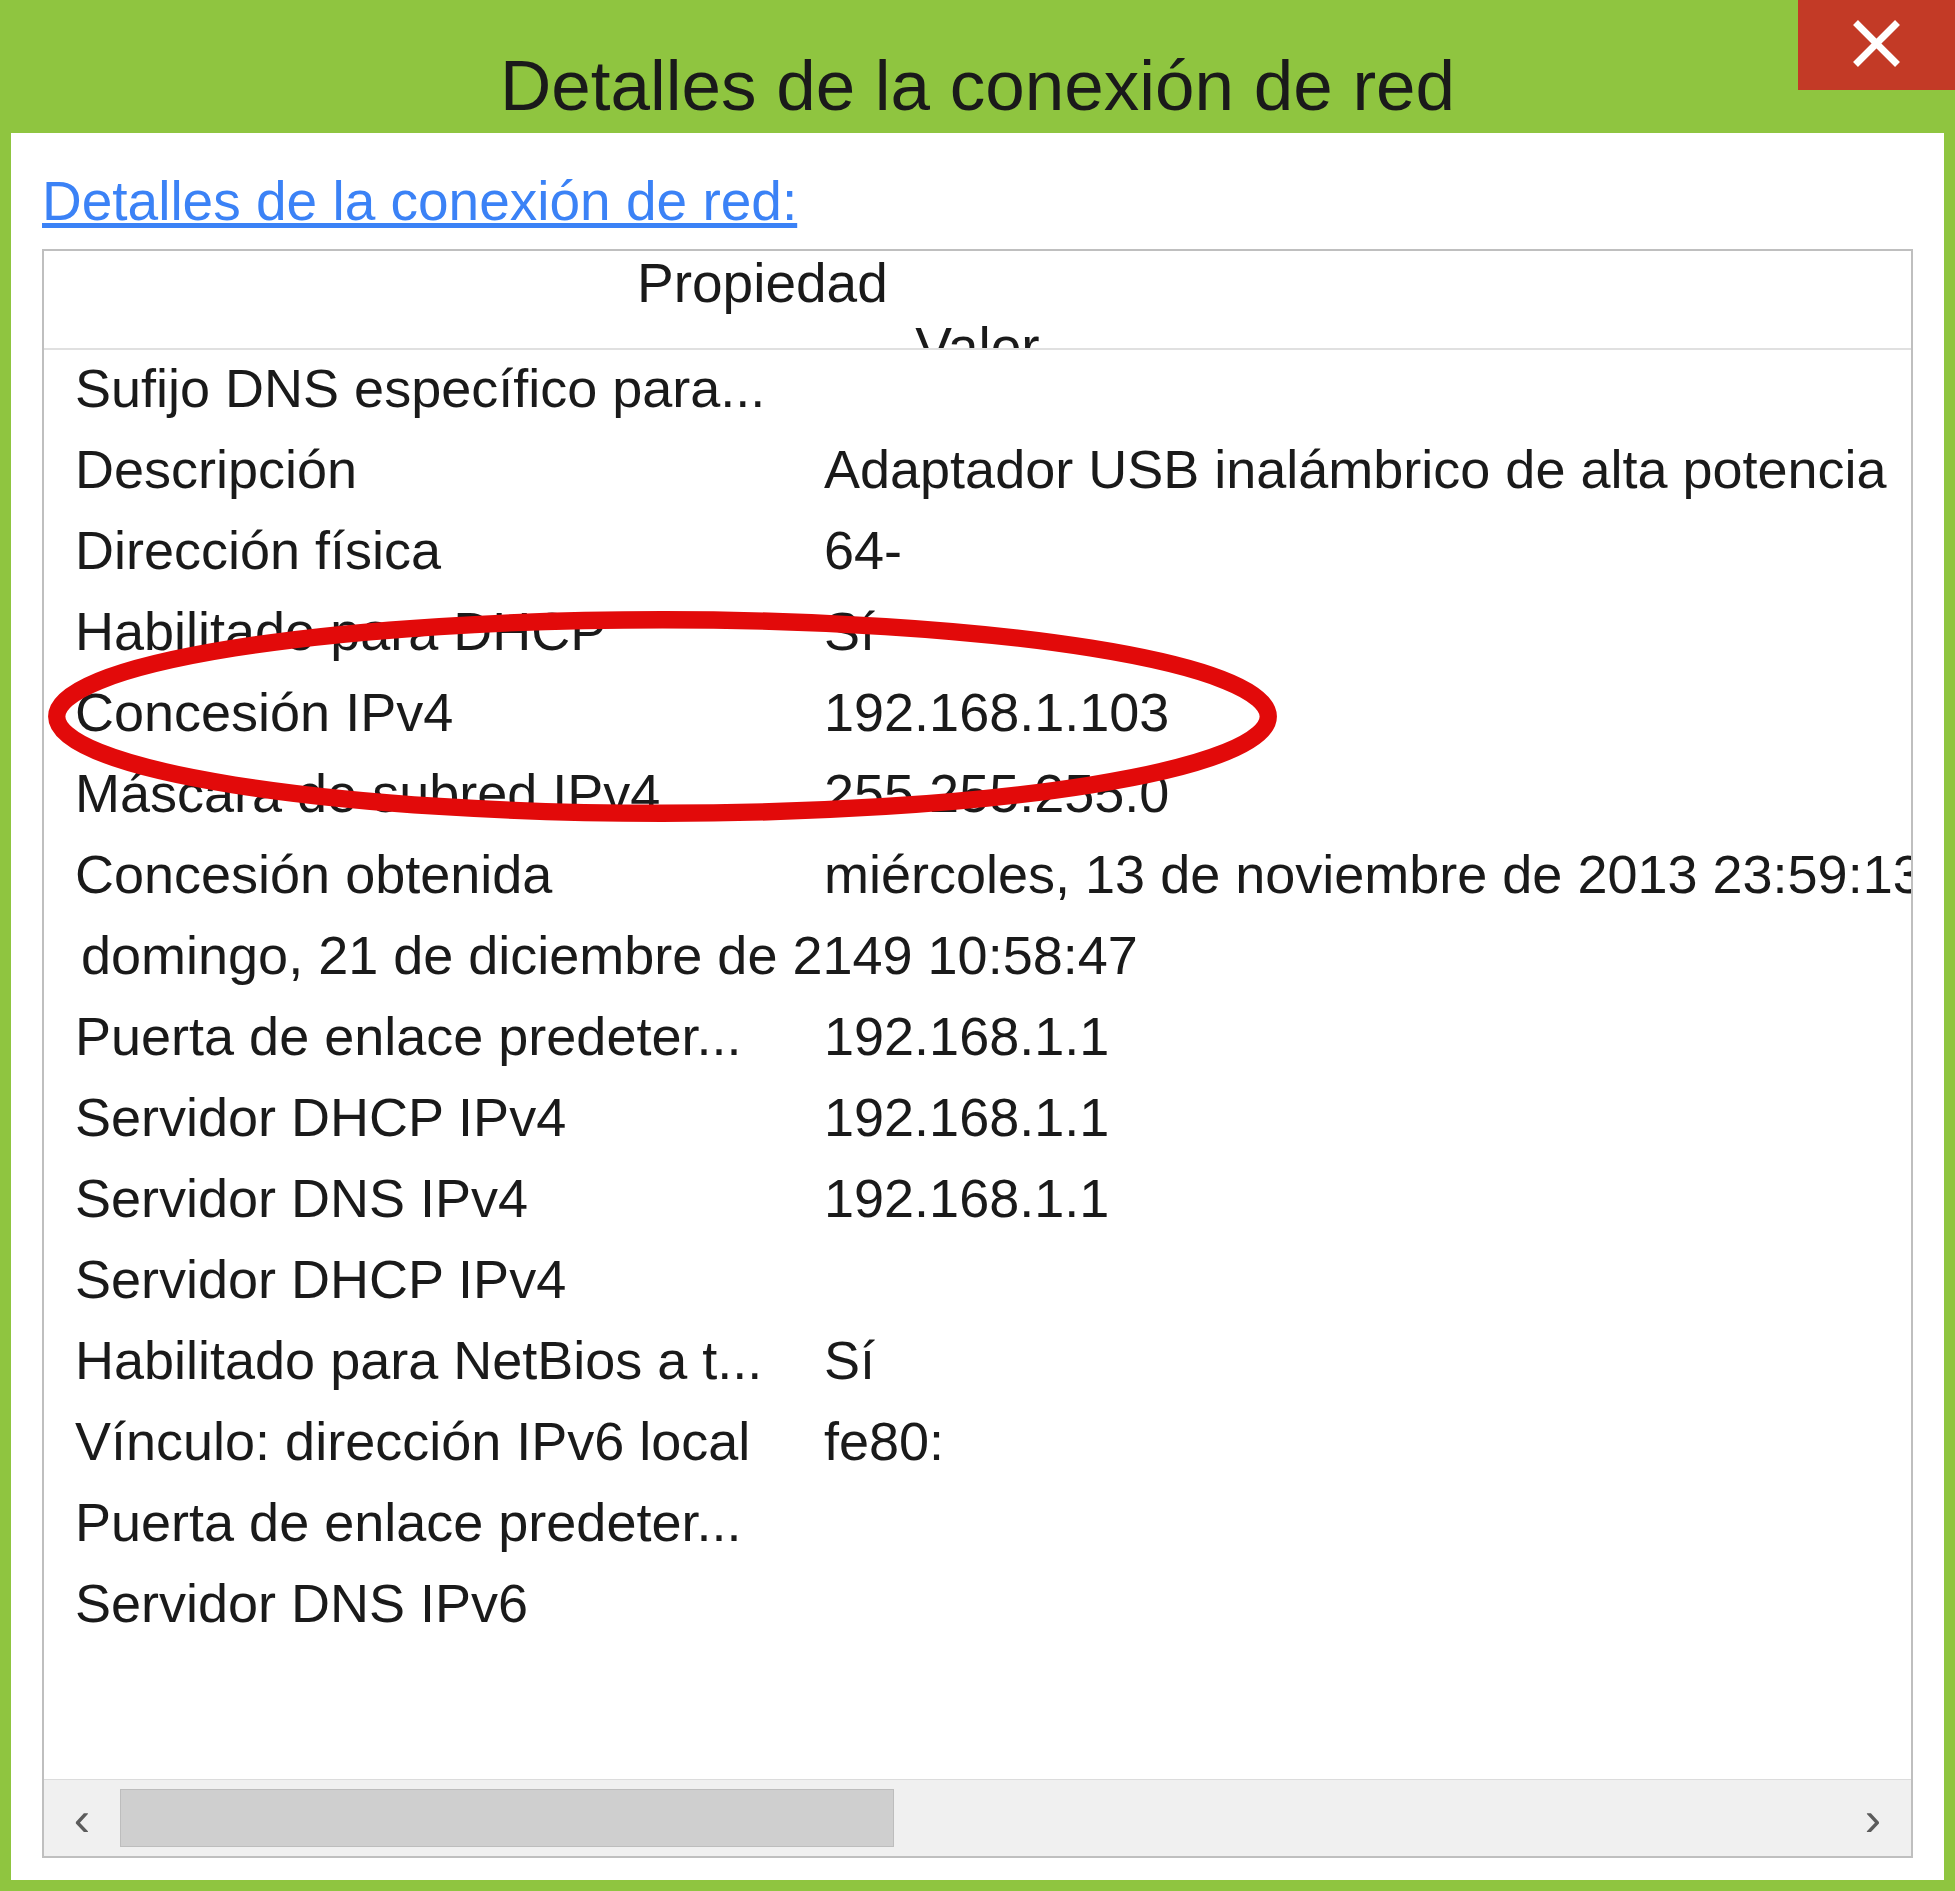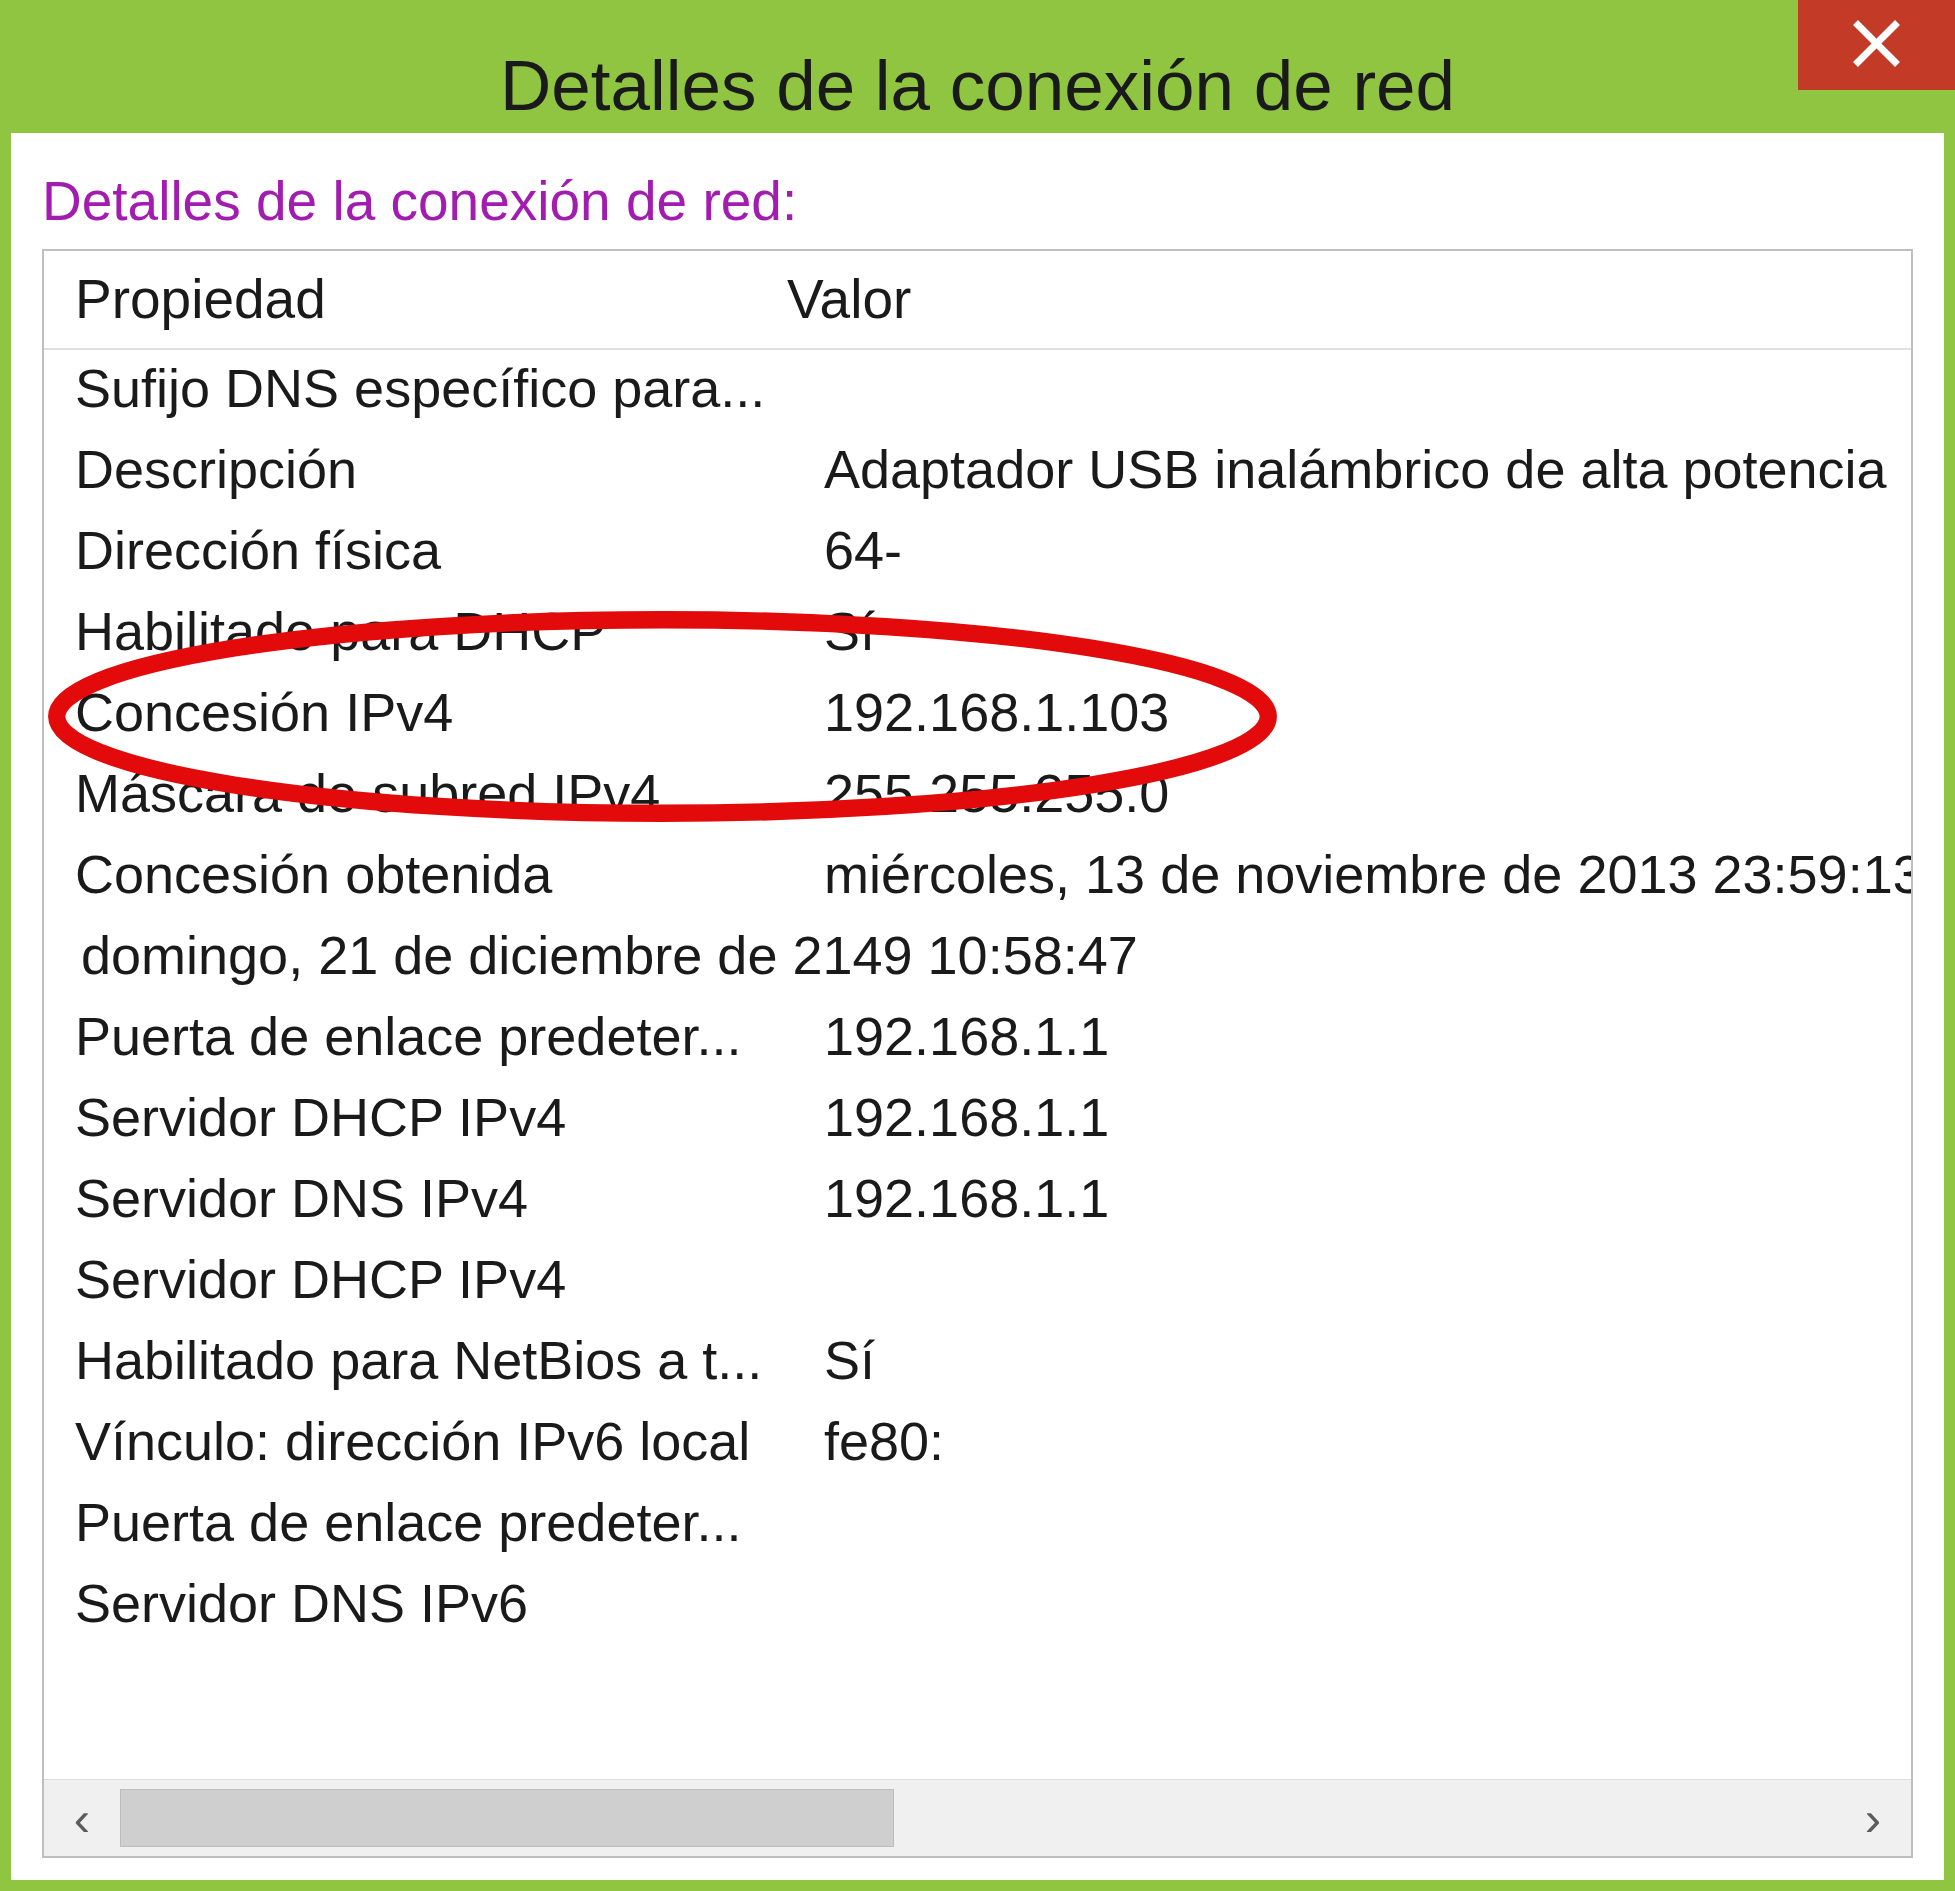--- a/index.html
+++ b/index.html
@@ -62,38 +62,40 @@
   .client{
     position:absolute;
     top:133px;   
     left:0; right:0; bottom:0;
     background:#ffffff;
     padding:20.4px 31px 31px 31px;
     box-sizing:border-box;
   }
   .panel-label{
     font-size:55px;
-    color:#a21caf;
+    color:#3b82f6;
     margin:5.1px 0 15.3px 0;
+    text-decoration:underline;
   }
   .panel-box{
     position:relative;
     border:2.5px solid #bfbfbf;
     height:1609px;
     box-sizing:border-box;
     overflow:hidden;
     background:#fff;
   }
   .columns-header{
     height:97px;
     border-bottom:2.5px solid #e0e0e0;
     display:flex;
     align-items:center;
     font-size:55px;
     color:#1a1a1a;
+    flex-direction:column;
   }
   .col-prop{
     width:743px;
     padding-left:31px;
     box-sizing:border-box;
     white-space:nowrap;
     overflow:hidden;
     text-overflow:clip;
   }
   .col-val{

